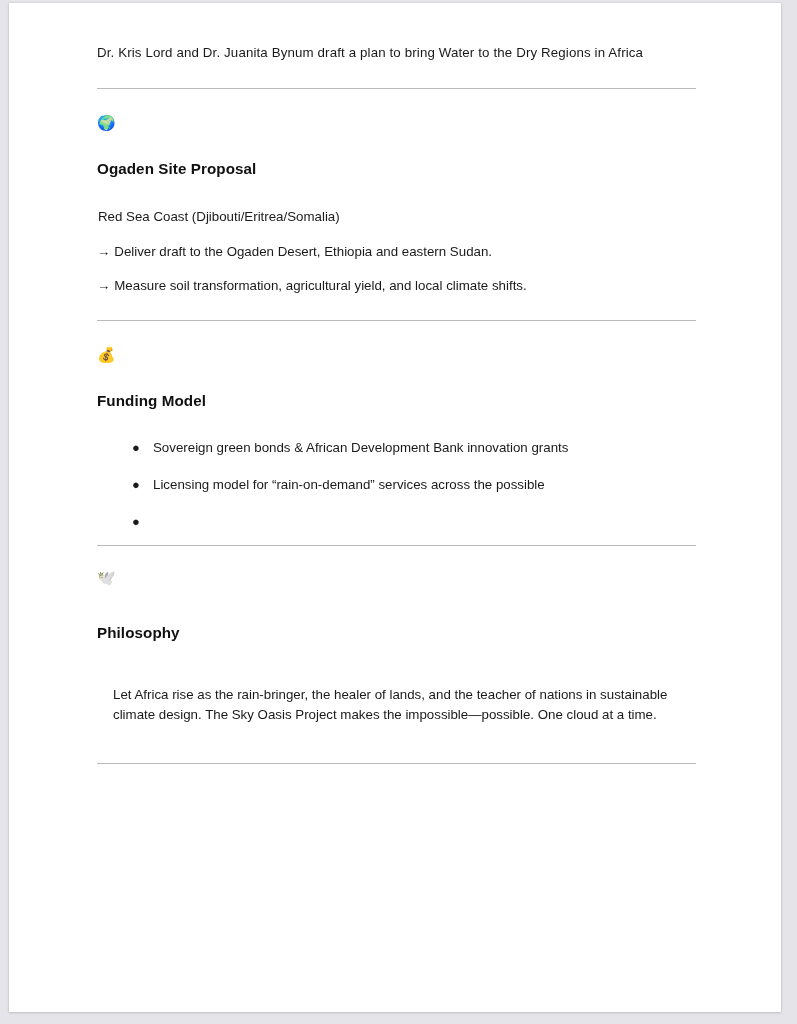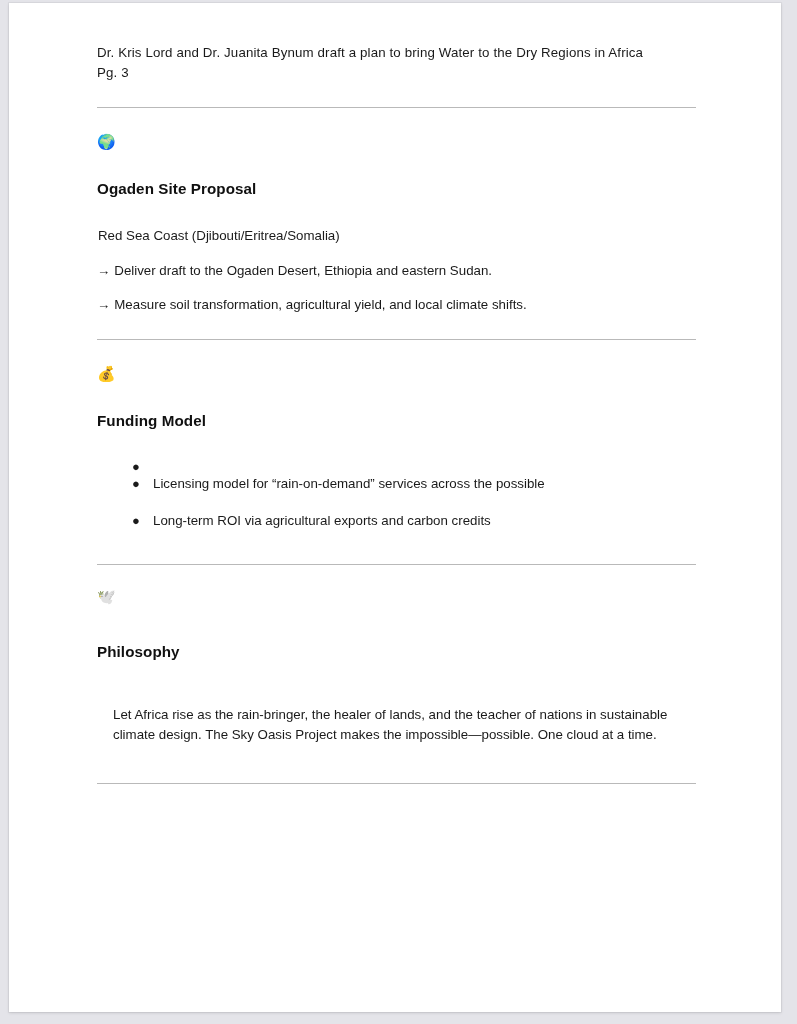--- a/index.html
+++ b/index.html
@@ -121,21 +121,20 @@
 </style>
 </head>
 <body>
 
 <div class="page-canvas">
   <div class="page-sheet">
     <div class="doc-body">
 
       <div>
         <div class="doc-header-line">Dr. Kris Lord and Dr. Juanita Bynum draft a plan to bring Water to the Dry Regions in Africa</div>
-        <div class="doc-header-line">Pg. 3</div>
       </div>
 
       <div class="gap-hdr-div"></div>
       <hr class="divider">
       <div class="gap-div-icon"></div>
 
       <section>
         <span class="sec-icon">🌍</span>
         <div class="gap-icon-h"></div>
         <h2 class="sec-heading">Ogaden Site Proposal</h2>
@@ -156,30 +155,30 @@
       <div class="gap-div-icon"></div>
 
       <section>
         <span class="sec-icon">💰</span>
         <div class="gap-icon-h"></div>
         <h2 class="sec-heading">Funding Model</h2>
         <div class="gap-h-para"></div>
         <ul class="bullet-list">
           <li class="bullet-row">
             <span class="bullet-dot">●</span>
+            <span>Sovereign green bonds &amp; African Development Bank innovation grants</span>
           </li>
           <li style="height:17px"></li>
           <li class="bullet-row">
             <span class="bullet-dot">●</span>
             <span>Licensing model for “rain-on-demand” services across the possible</span>
           </li>
           <li style="height:17px"></li>
           <li class="bullet-row">
             <span class="bullet-dot">●</span>
-            <span>Long-term ROI via agricultural exports and carbon credits</span>
           </li>
         </ul>
       </section>
 
       <div style="height:33px"></div>
       <hr class="divider">
       <div style="height:22px"></div>
 
       <section>
         <span class="sec-icon">🕊️</span>

